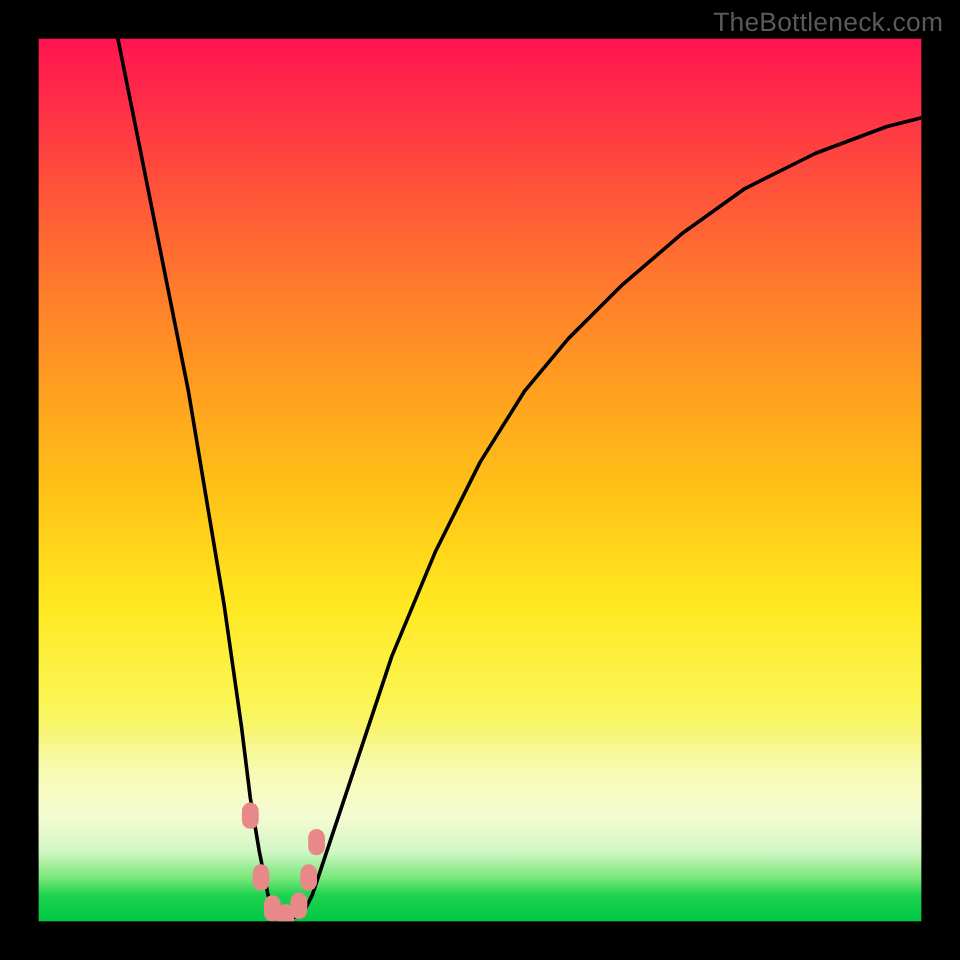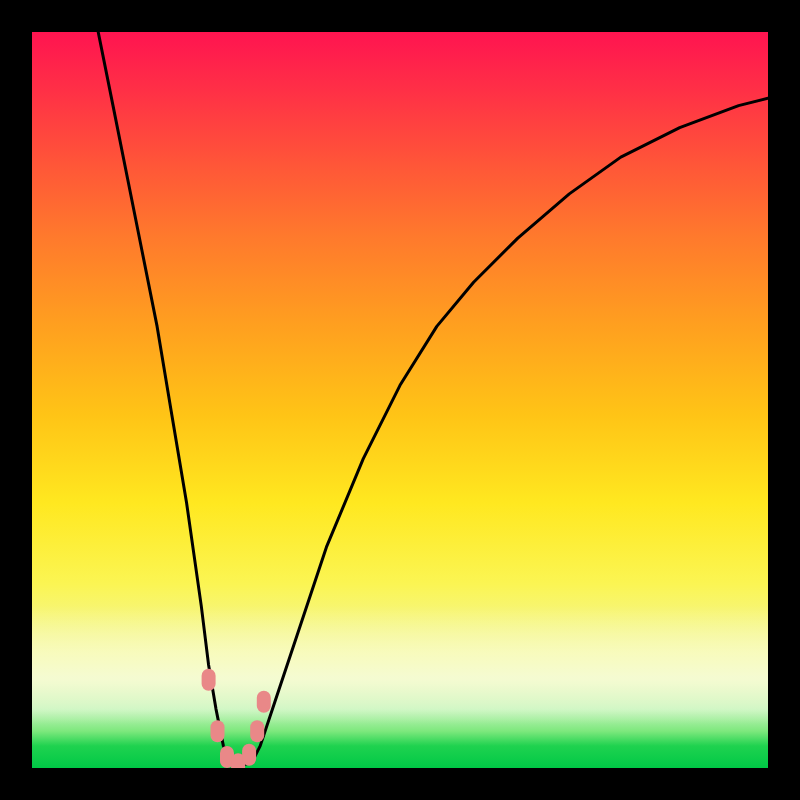--- a/index.html
+++ b/index.html
@@ -91,13 +91,14 @@
           <rect x="178.5" y="688.2" width="14" height="22" rx="7" ry="7" fill="#e98888"></rect>
           <rect x="188.0" y="714.0" width="14" height="22" rx="7" ry="7" fill="#e98888"></rect>
           <rect x="199.1" y="721.3" width="14" height="22" rx="7" ry="7" fill="#e98888"></rect>
           <rect x="210.1" y="711.8" width="14" height="22" rx="7" ry="7" fill="#e98888"></rect>
           <rect x="218.2" y="688.2" width="14" height="22" rx="7" ry="7" fill="#e98888"></rect>
           <rect x="224.8" y="658.8" width="14" height="22" rx="7" ry="7" fill="#e98888"></rect>
         </g>
     </svg>
   </div>
 
+  <div class="watermark">TheBottleneck.com</div>
 </div>
 
 </body></html>

